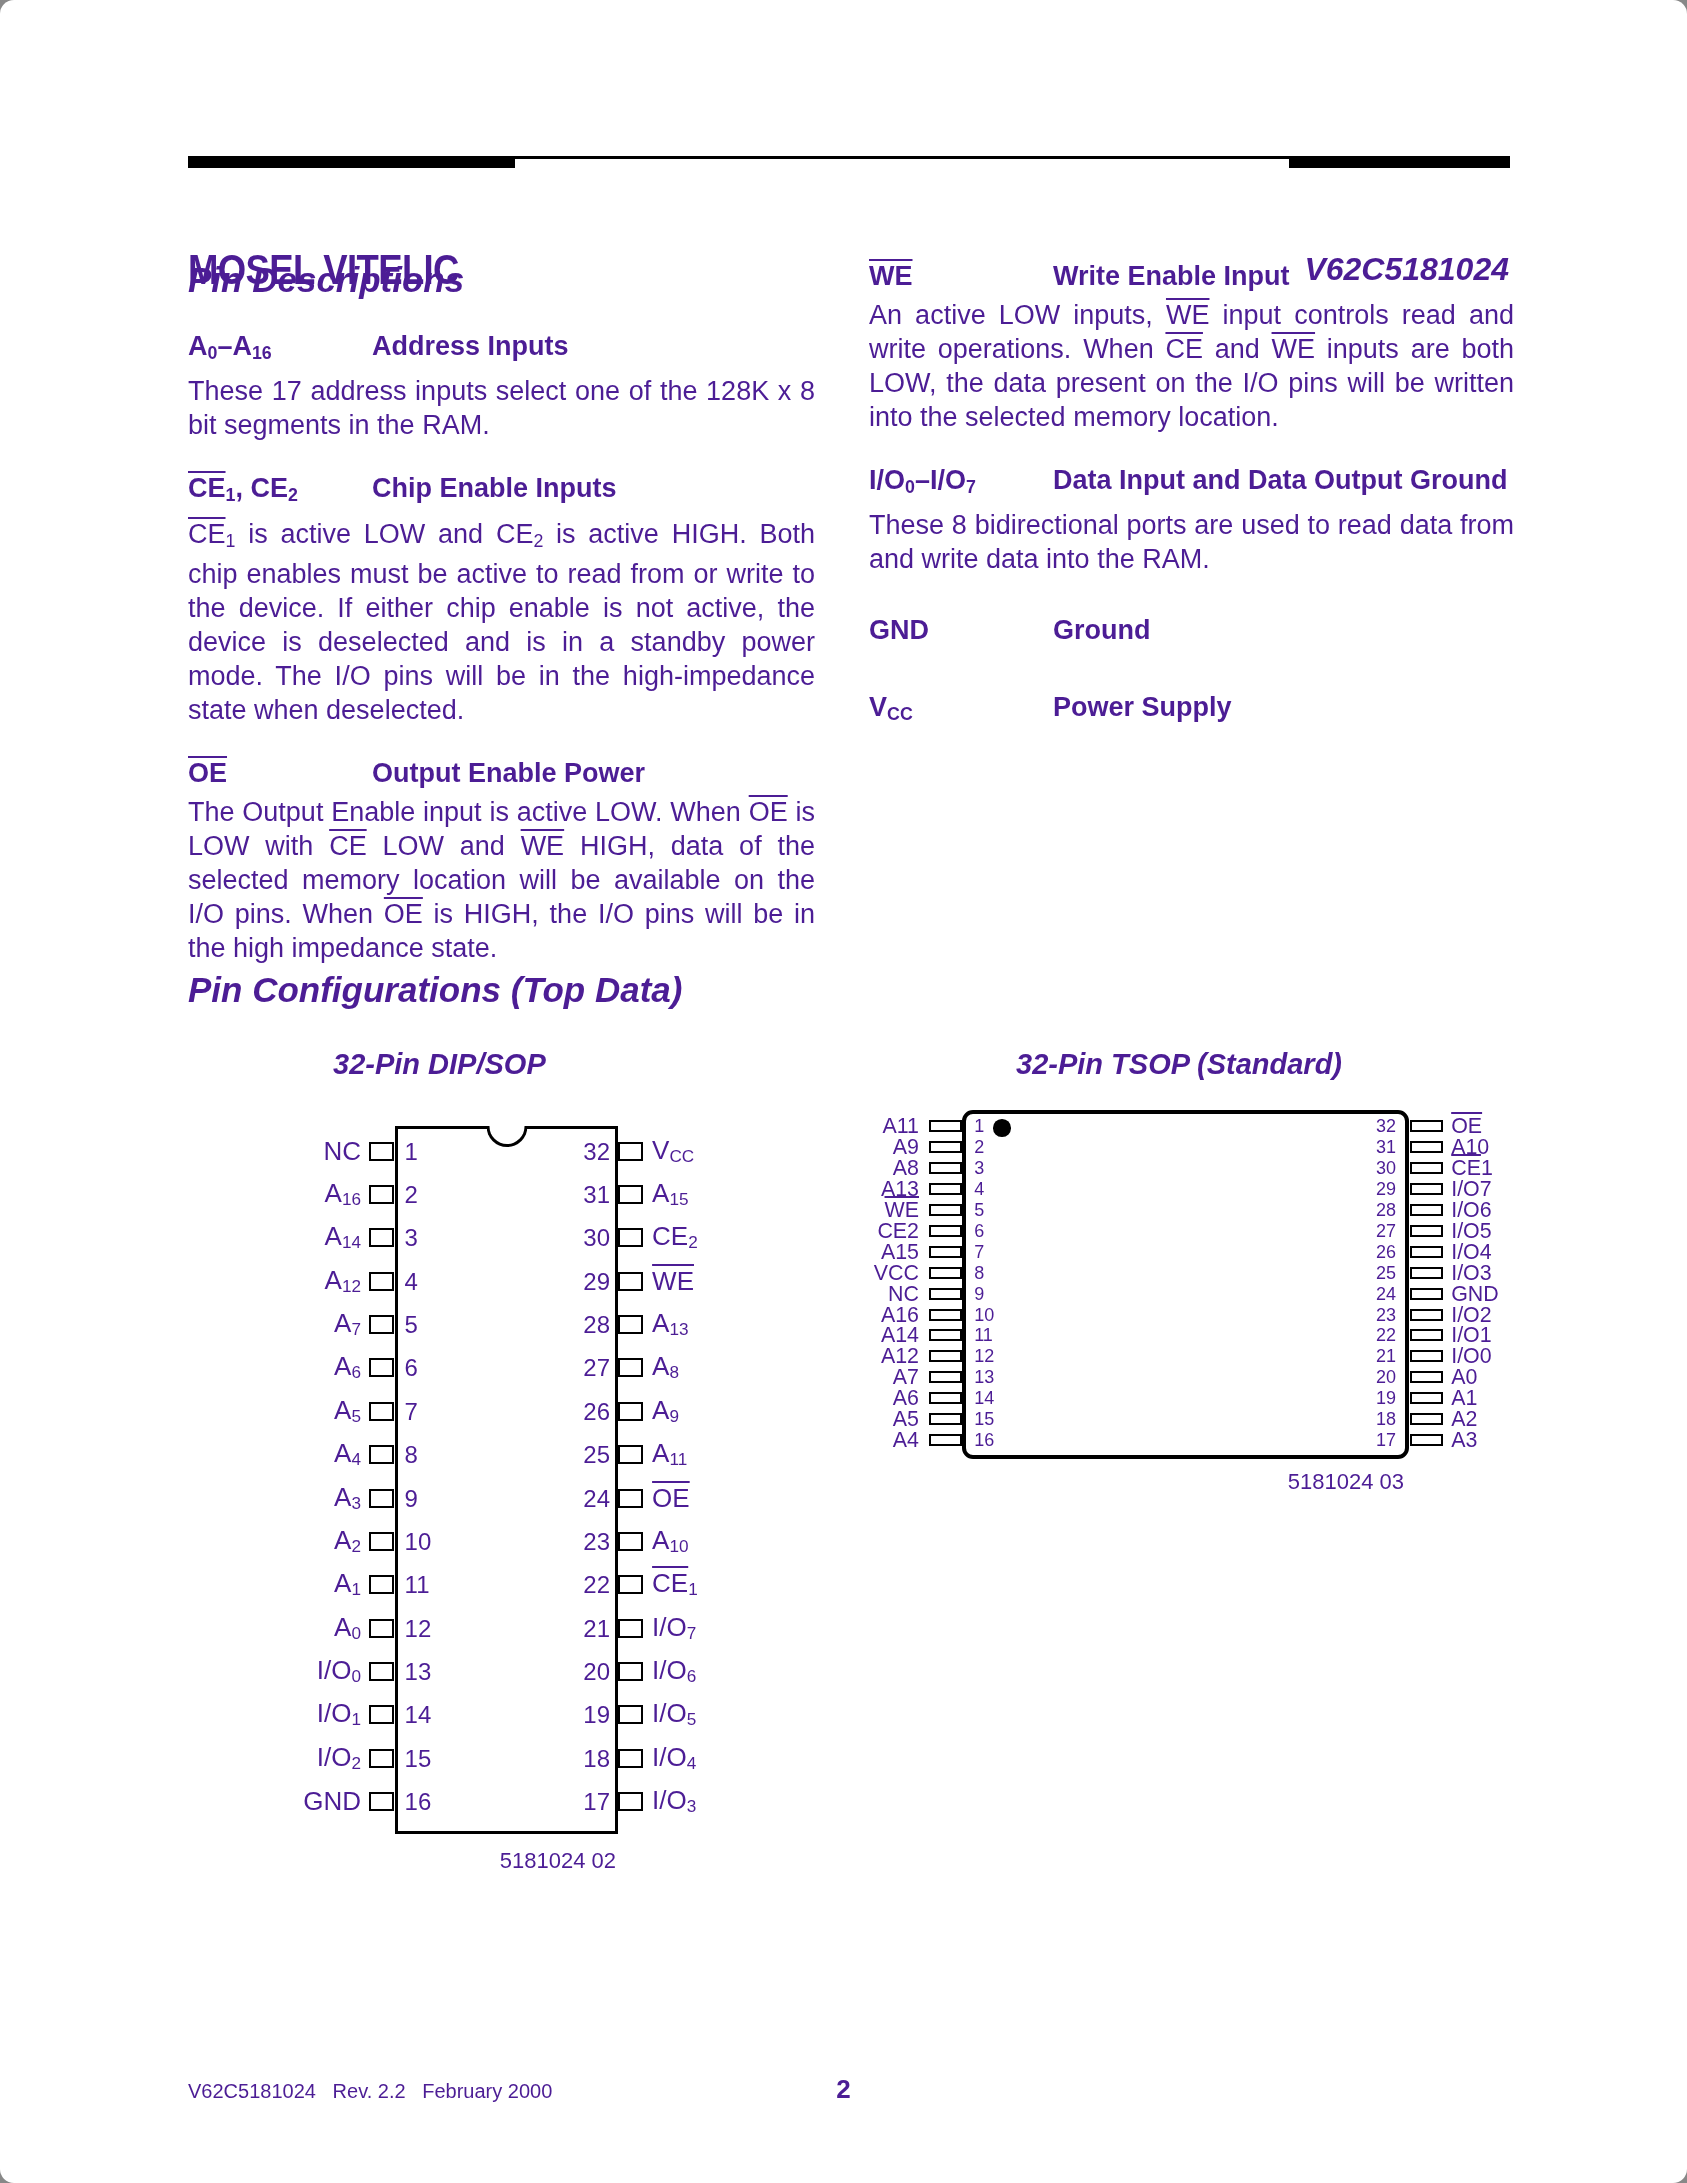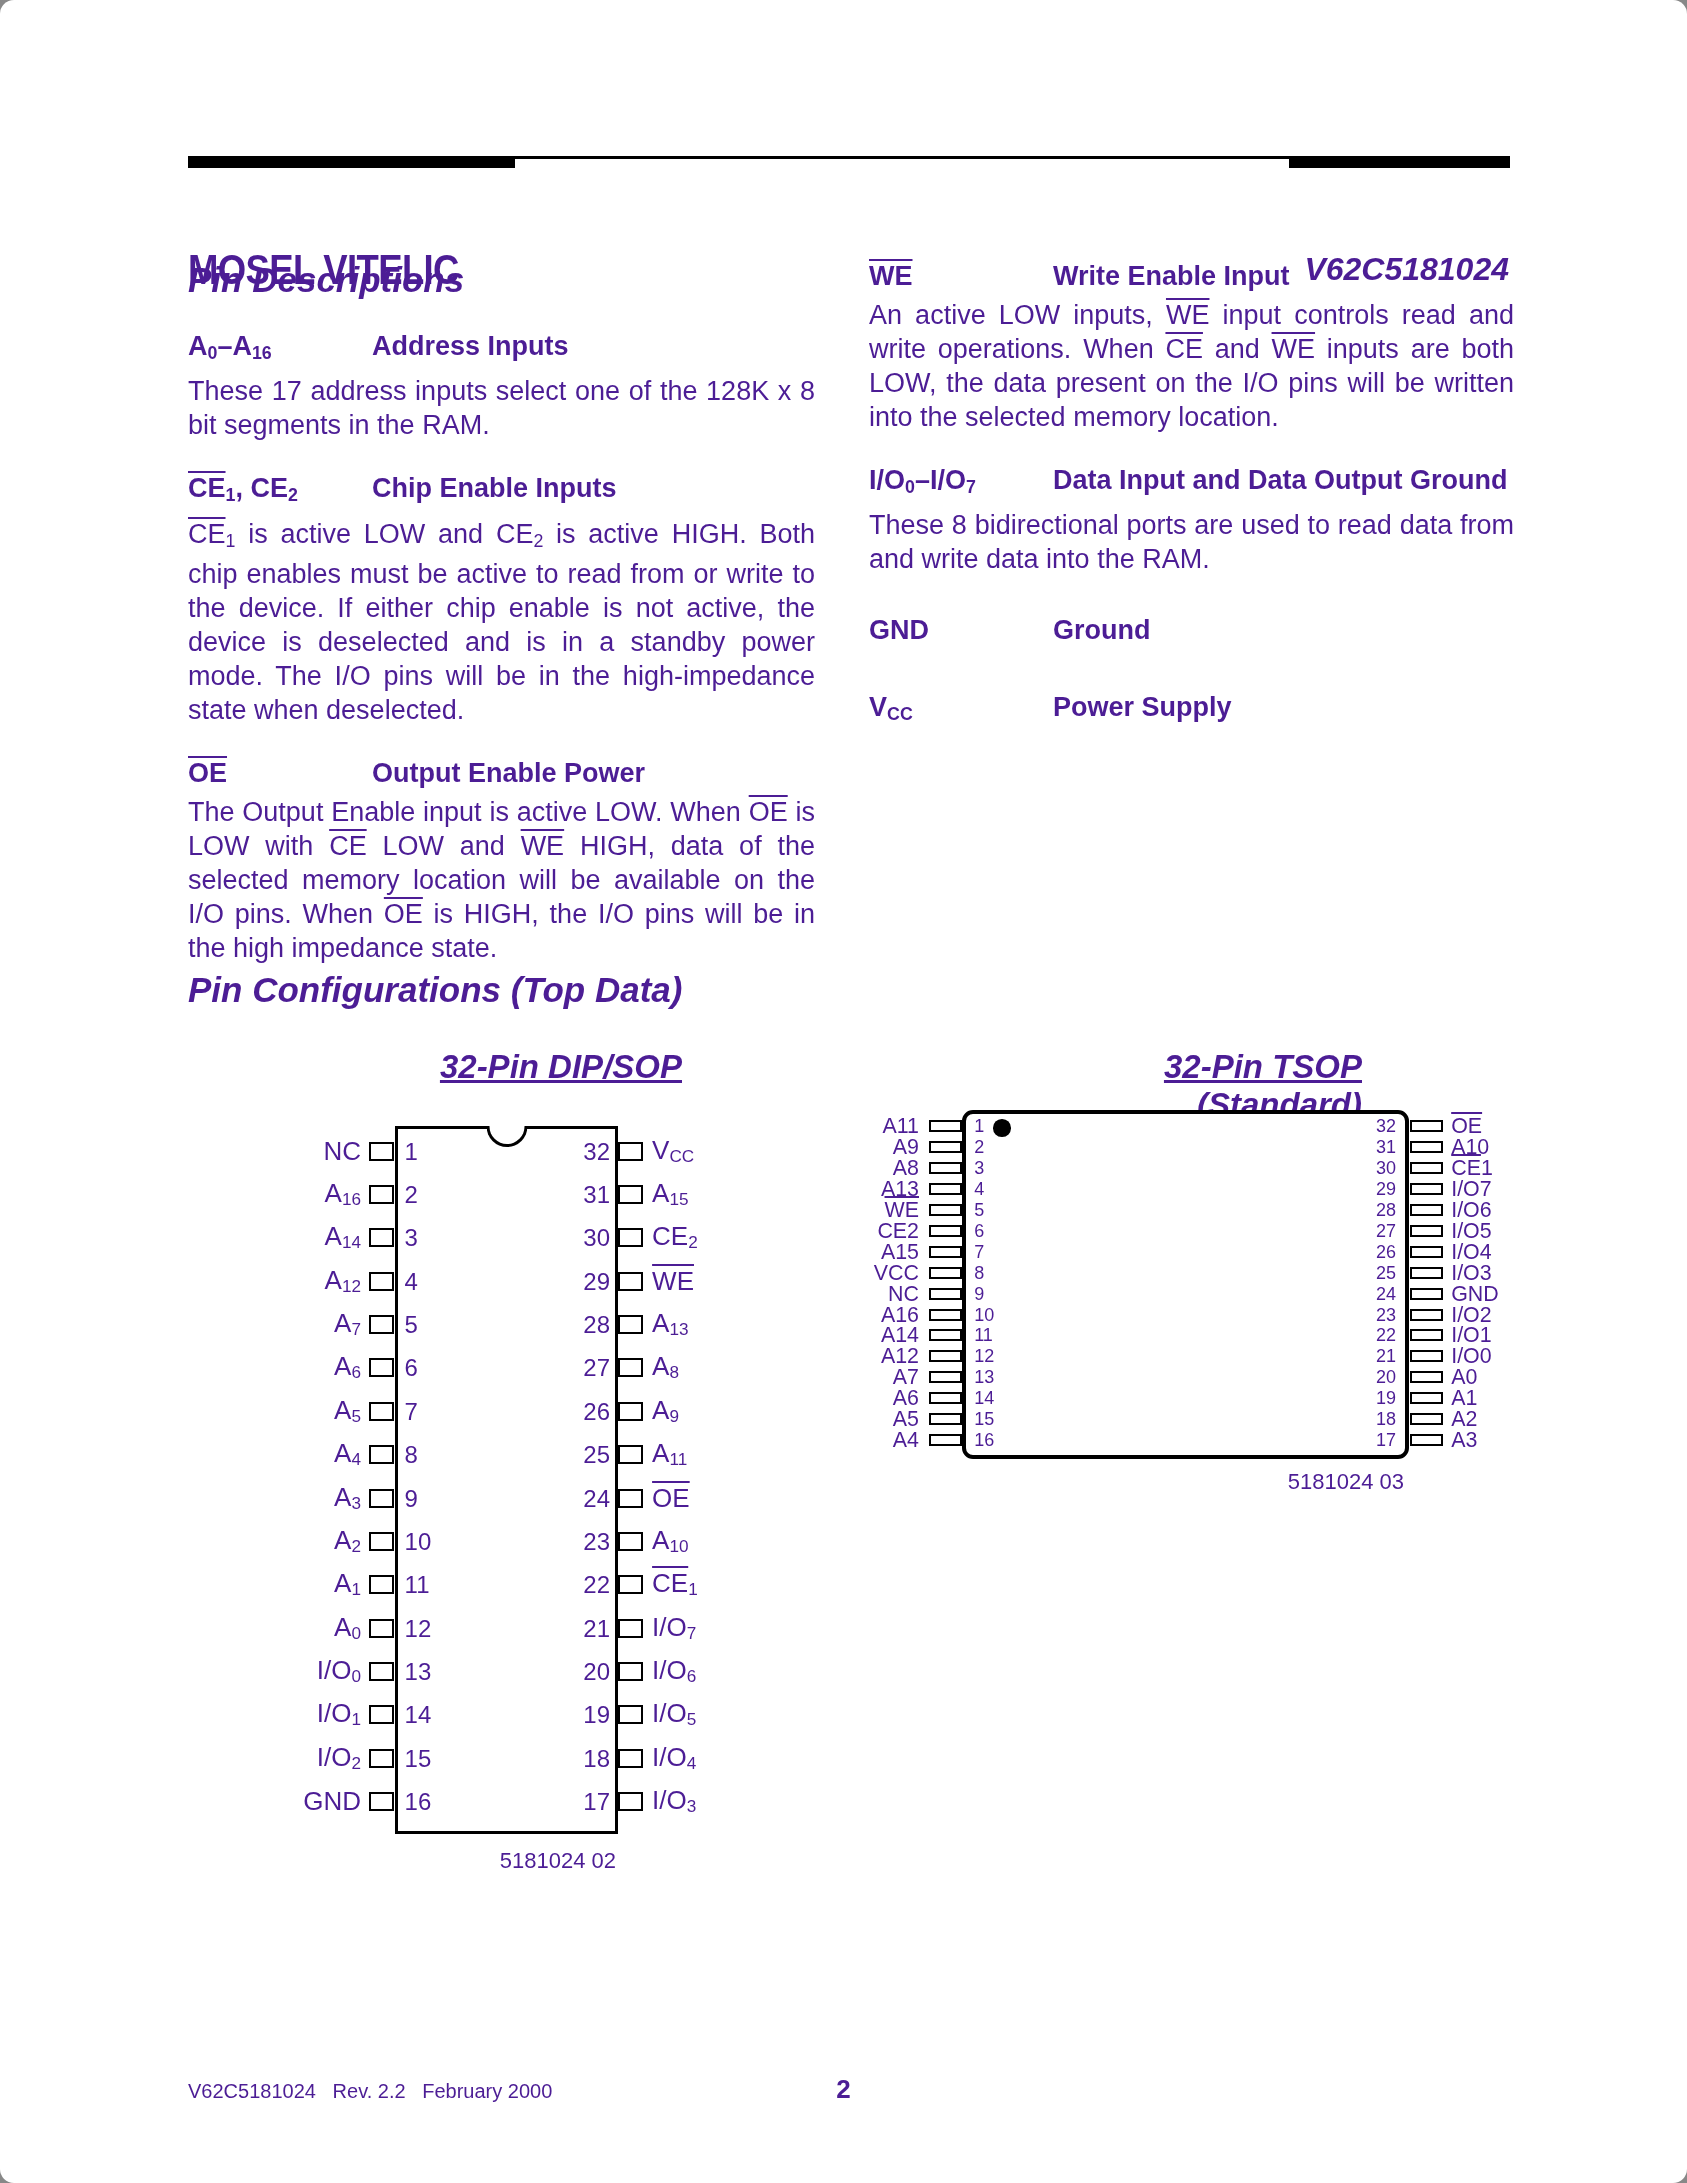--- a/index.html
+++ b/index.html
@@ -26,21 +26,21 @@
   .term{display:inline-block;min-width:184px;}
   p.body{margin:4.8px 0 0 0;text-align:justify;line-height:34px;}
   .mt-lg{margin-top:43px;}
   .mt-md{margin-top:37px;}
 
   .ov{text-decoration:overline;text-decoration-thickness:0.08em;}
   .sb{font-size:0.66em;vertical-align:-0.2em;}
 
   
   .pincfg-title{position:absolute;left:188px;top:970px;font-size:35px;font-weight:bold;font-style:italic;}
-  .pkg-title{position:absolute;top:1048px;font-size:33px;font-weight:bold;font-style:italic;text-align:right;text-decoration:underline;}
+  .pkg-title{position:absolute;top:1048px;font-size:29px;font-weight:bold;font-style:italic;text-align:left;}
   #dip-title{left:333px;width:349px;}
   #tsop-title{left:1016px;width:346px;}
 
   #dip-body{position:absolute;left:395px;top:1126px;width:223px;height:708px;
             border:3.2px solid #000;box-sizing:border-box;background:#fff;}
   #dip-notch{position:absolute;left:50%;transform:translateX(-50%);top:-3.2px;width:41px;height:21.4px;
              background:#fff;border:3.2px solid #000;border-top:none;border-radius:0 0 24px 24px;box-sizing:border-box;}
   #tsop-body{position:absolute;left:962px;top:1110px;width:447px;height:349px;
              border:4px solid #000;border-radius:11px;box-sizing:border-box;background:#fff;}
   #tsop-dot{position:absolute;left:993px;top:1119px;width:17.5px;height:17.5px;border-radius:50%;background:#000;}

